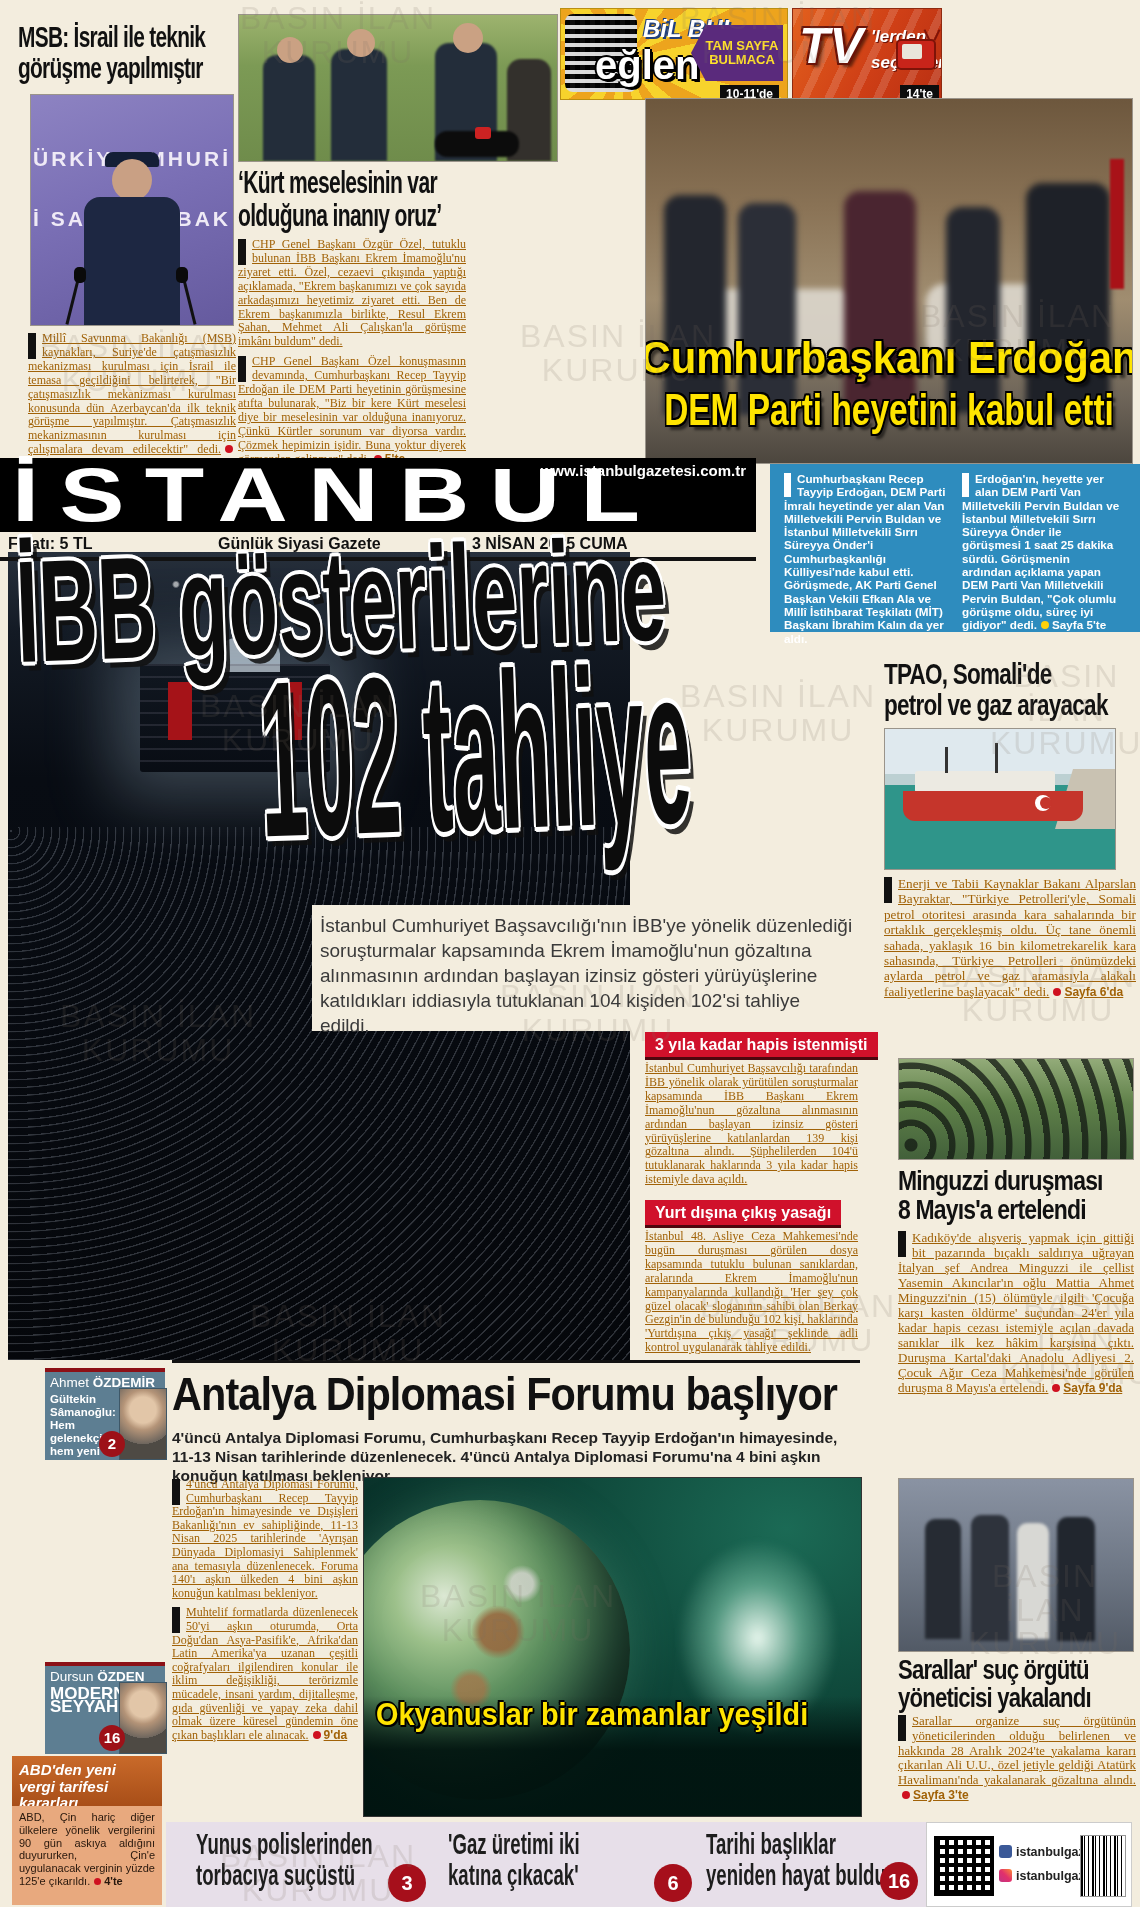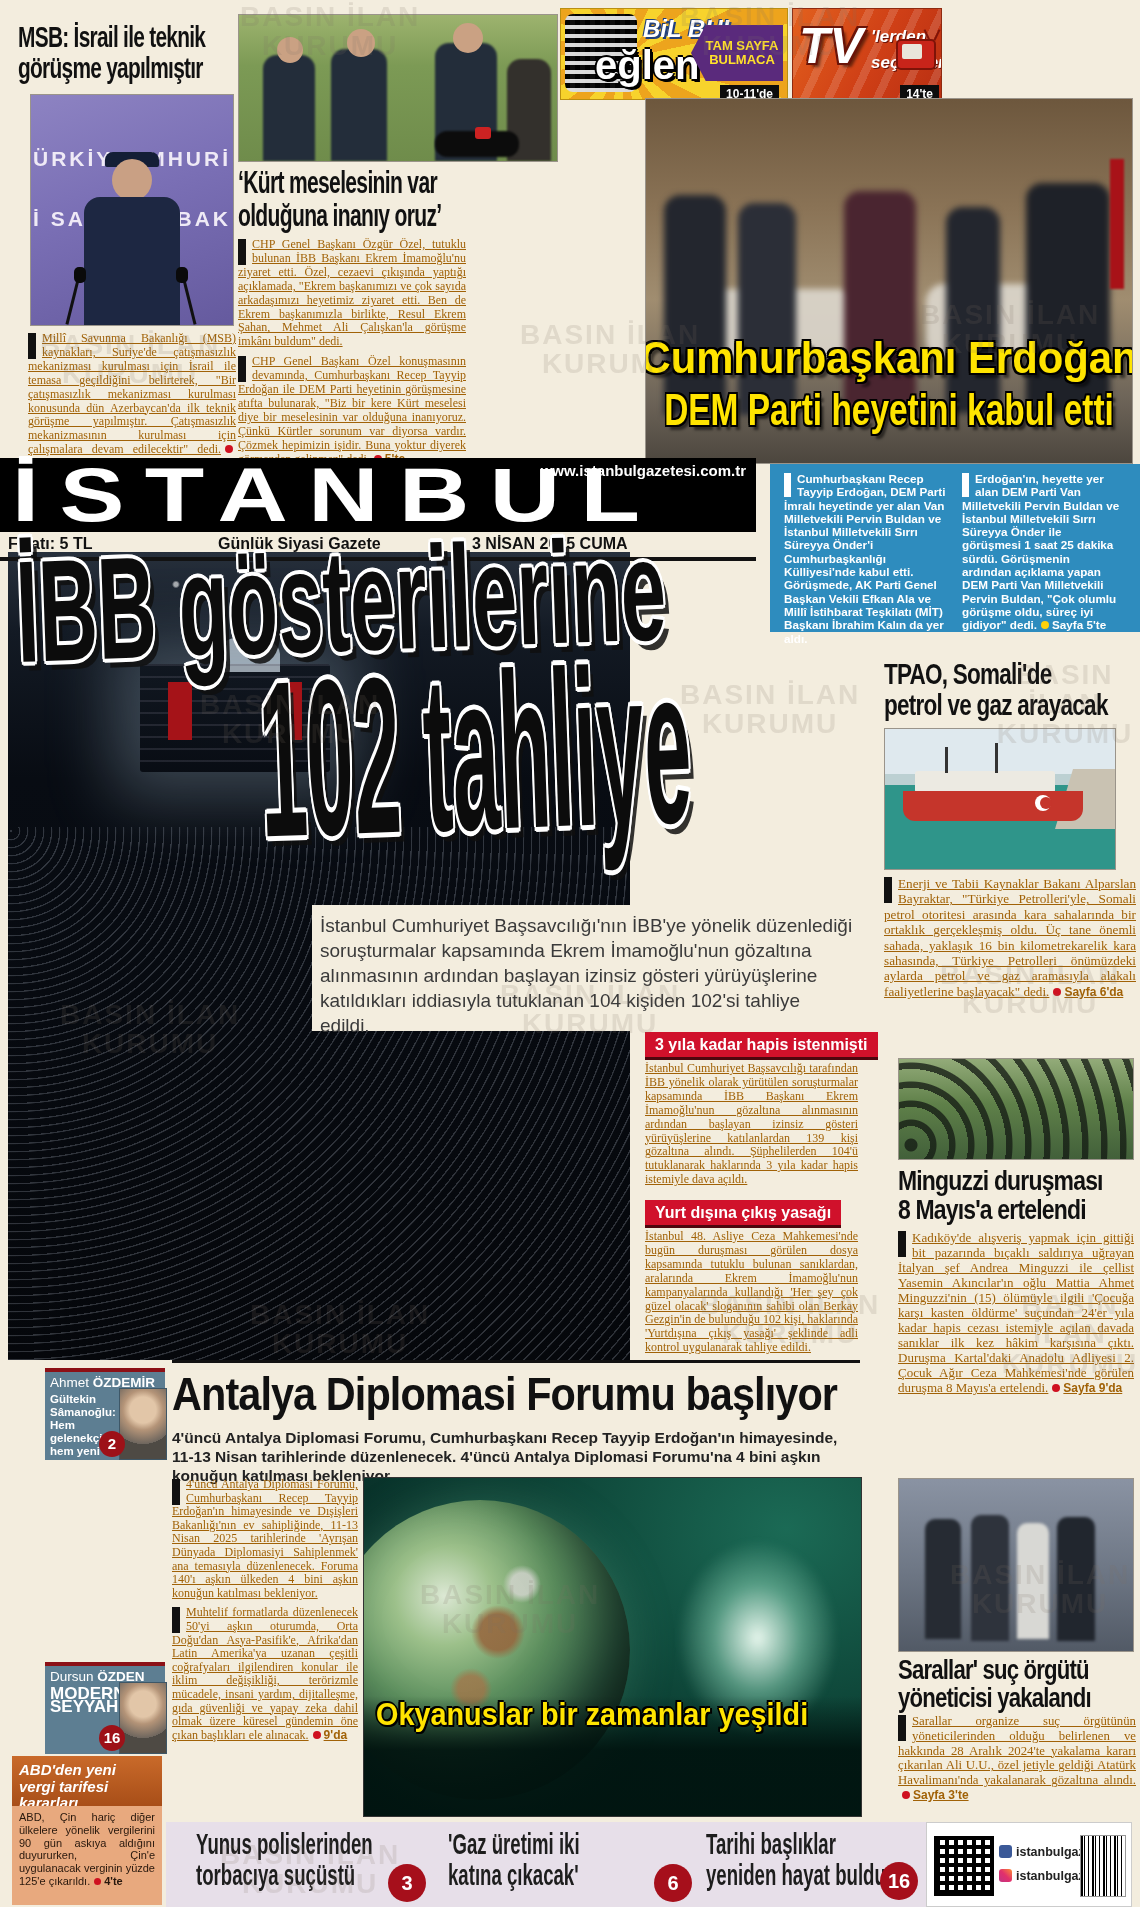--- a/index.html
+++ b/index.html
@@ -1,22 +1,22 @@
 <!DOCTYPE html>
 <html><head>
 <meta charset="utf-8">
 <style>
   html,body{margin:0;padding:0;background:#777;}
   .page{position:relative;width:1140px;height:1907px;background:#f3edde;overflow:hidden;
         font-family:"Liberation Serif",serif;color:#1a1a1a;}
   .abs{position:absolute;}
   
   .wm{position:absolute;z-index:40;pointer-events:none;text-align:center;
-      font-family:"Liberation Sans",sans-serif;font-weight:700;line-height:1.05;
-      color:rgba(125,115,98,0.16);font-size:28px;letter-spacing:2px;}
+      font-family:"Liberation Sans",sans-serif;font-weight:400;line-height:1.05;
+      color:rgba(125,115,98,0.16);font-size:32px;letter-spacing:2px;}
   
   .cond{font-family:"Liberation Sans",sans-serif;font-weight:800;color:#111;
         white-space:nowrap;transform-origin:left top;letter-spacing:-1px;}
   
   .bodytxt{font-size:12px;line-height:13.9px;text-align:justify;color:#a16207;text-decoration:underline;}
   .qb{float:left;width:8px;height:26px;background:#111;margin:1px 6px 0 0;}
   .dot{display:inline-block;width:8px;height:8px;border-radius:50%;background:#cf1120;margin:0 3px 0 4px;}
   .dot.y{background:#ffd10a;}
   .pref{font-weight:bold;font-family:"Liberation Sans",sans-serif;font-size:12px;}
   .para{margin:0 0 6px 0;}

